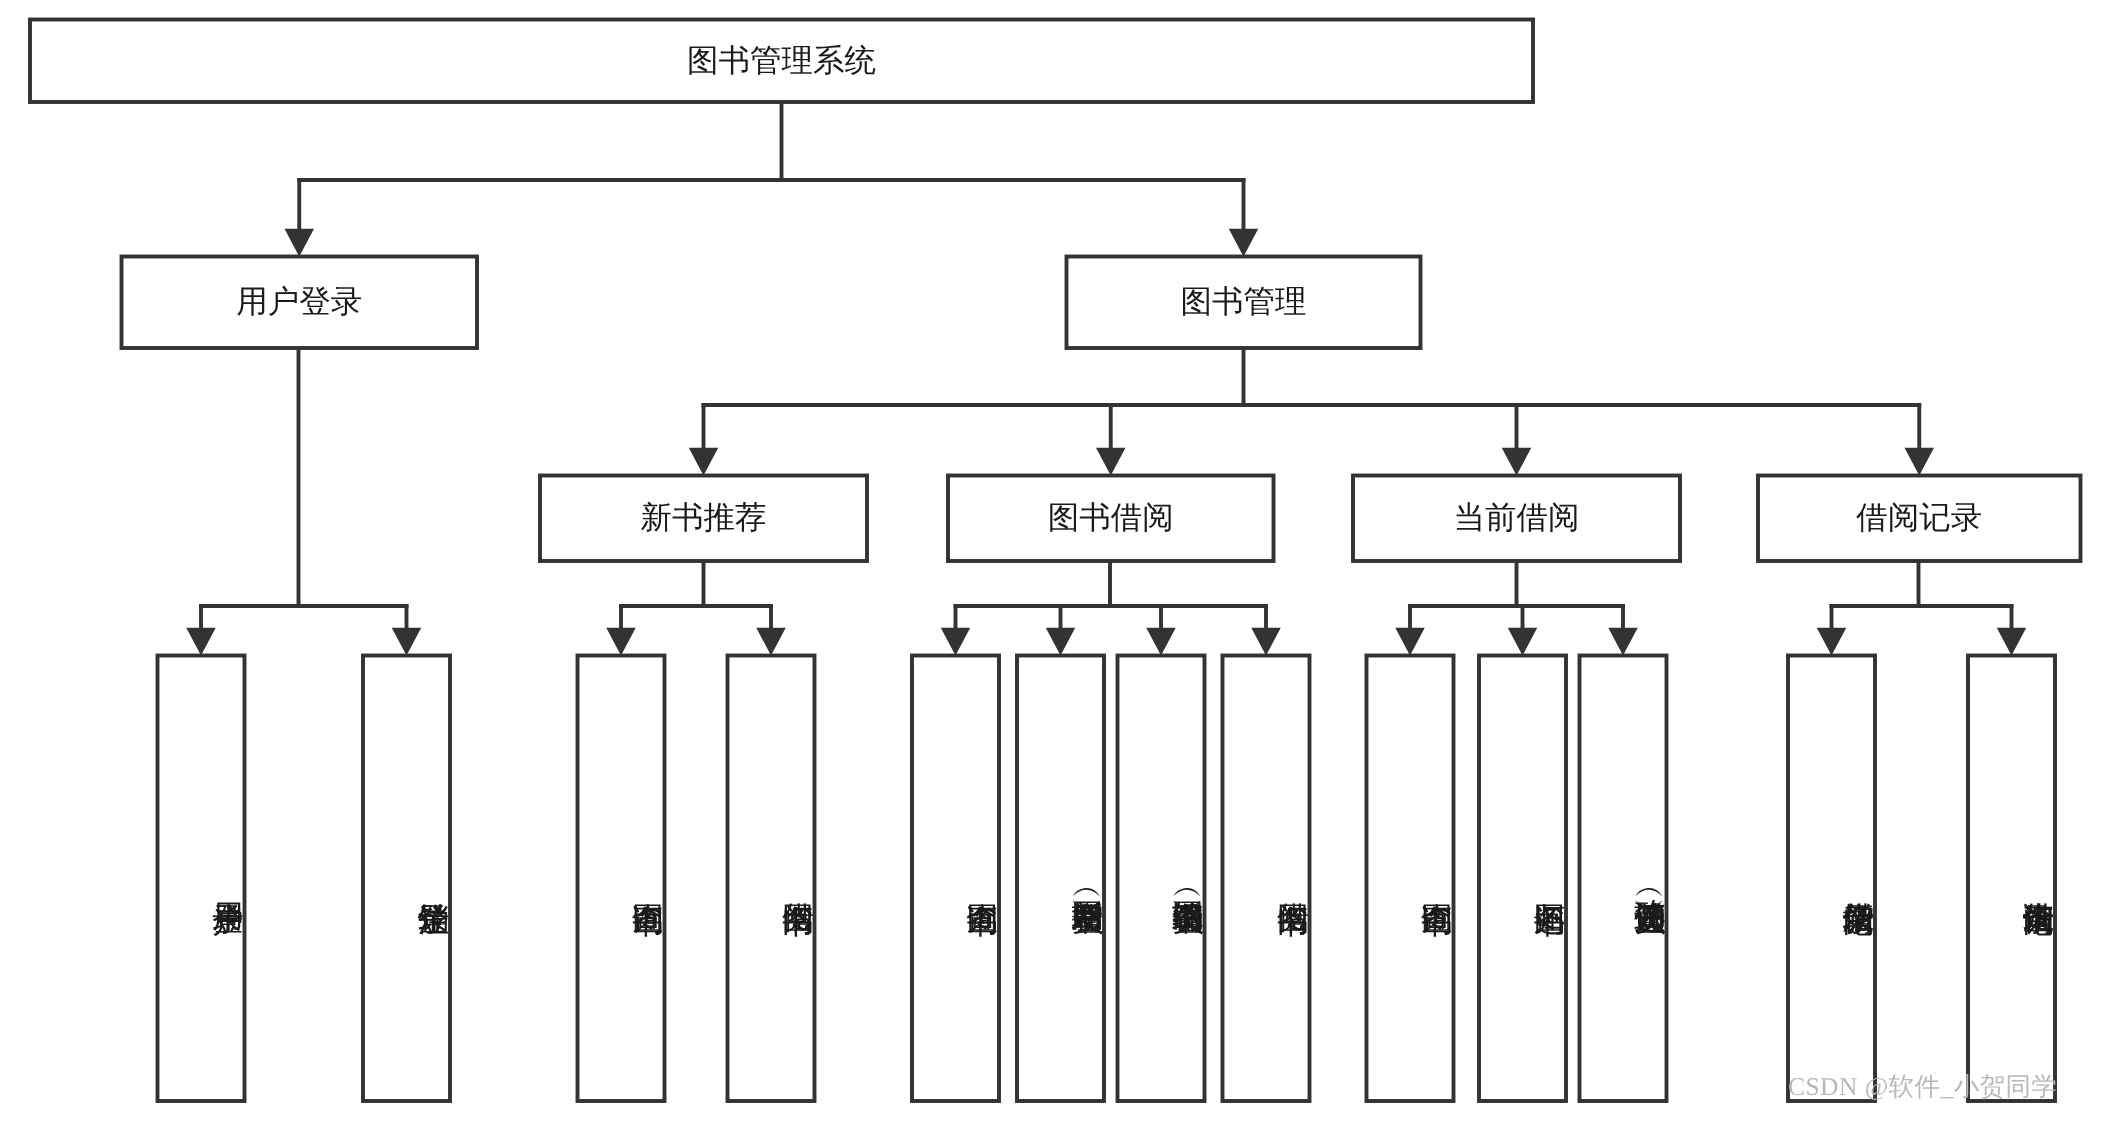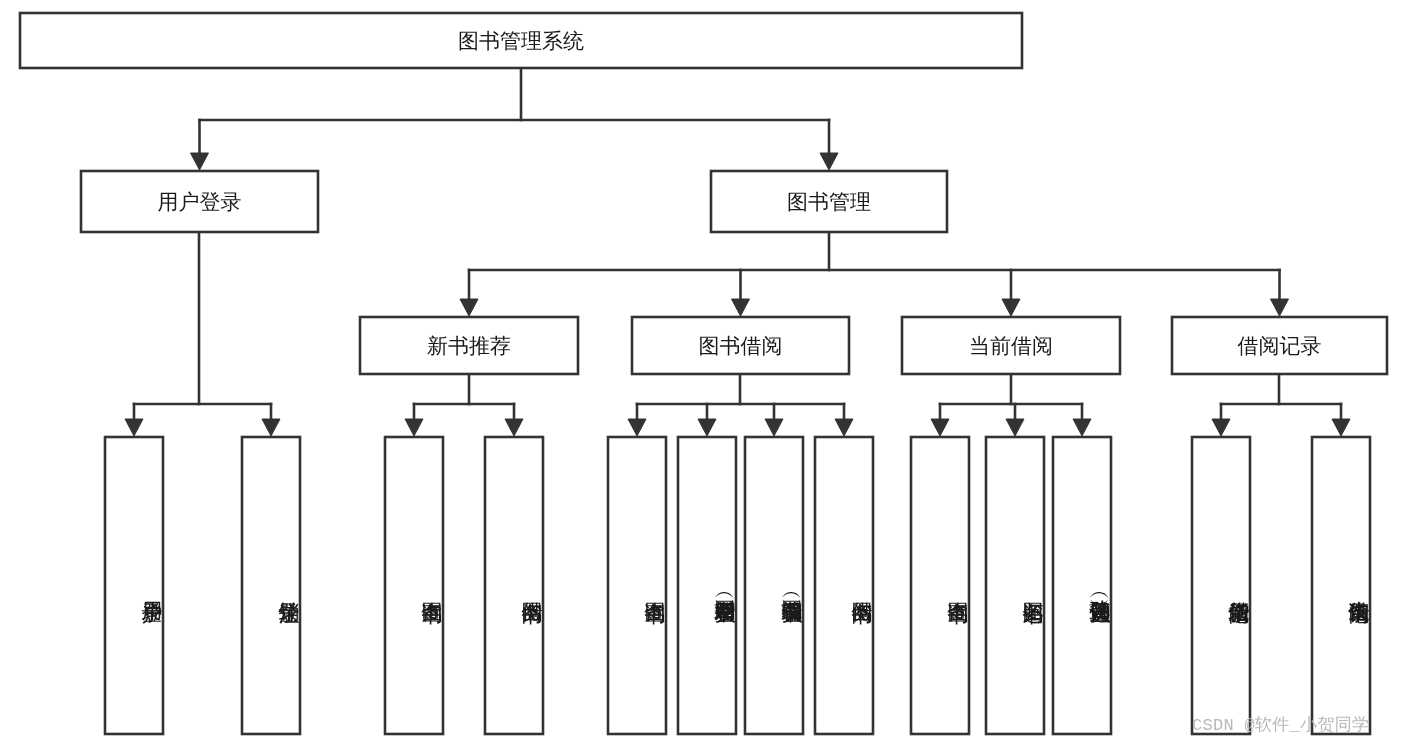--- a/index.html
+++ b/index.html
@@ -55,21 +55,21 @@
     font-family: "DejaVu Sans", "Liberation Sans", sans-serif;
     font-size: 21px;
     line-height: 1.14;
     color: #1a1a1a;
     letter-spacing: 0.5px;
     white-space: nowrap;
     pointer-events: none;
   }
   .watermark {
     position: absolute;
-    font-family: Liberation Mono, monospace;
+    font-family: Liberation Serif, serif;
     font-size: 17px;
     color: #b8b8b8;
     white-space: nowrap;
     letter-spacing: 0.3px;
   }
 </style>
 </head>
 <body>
 
 <div id="diagram-root">

